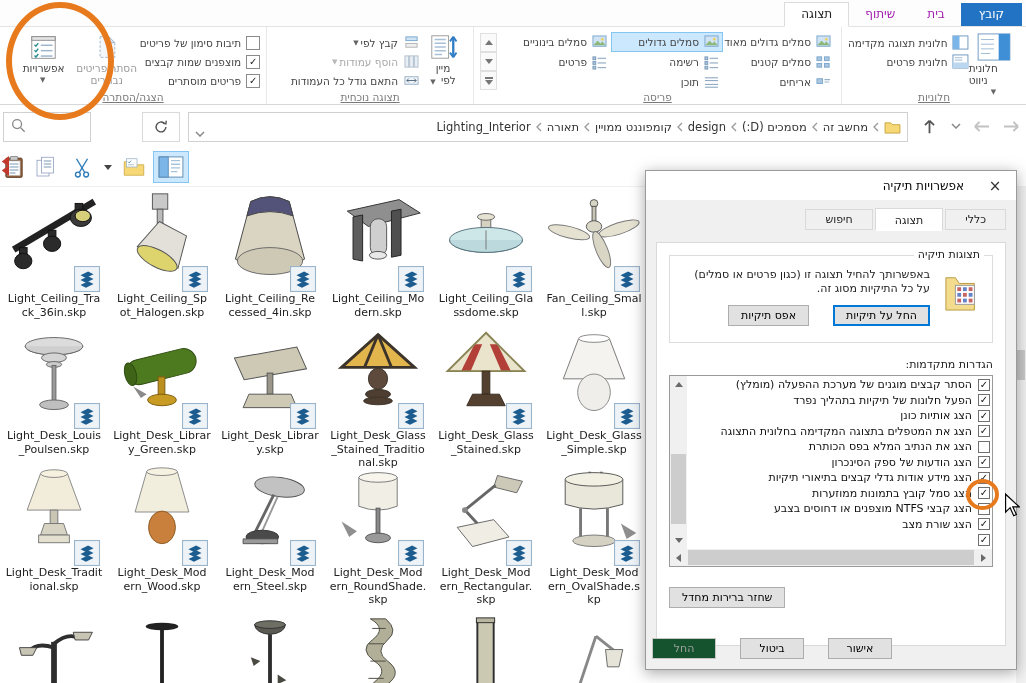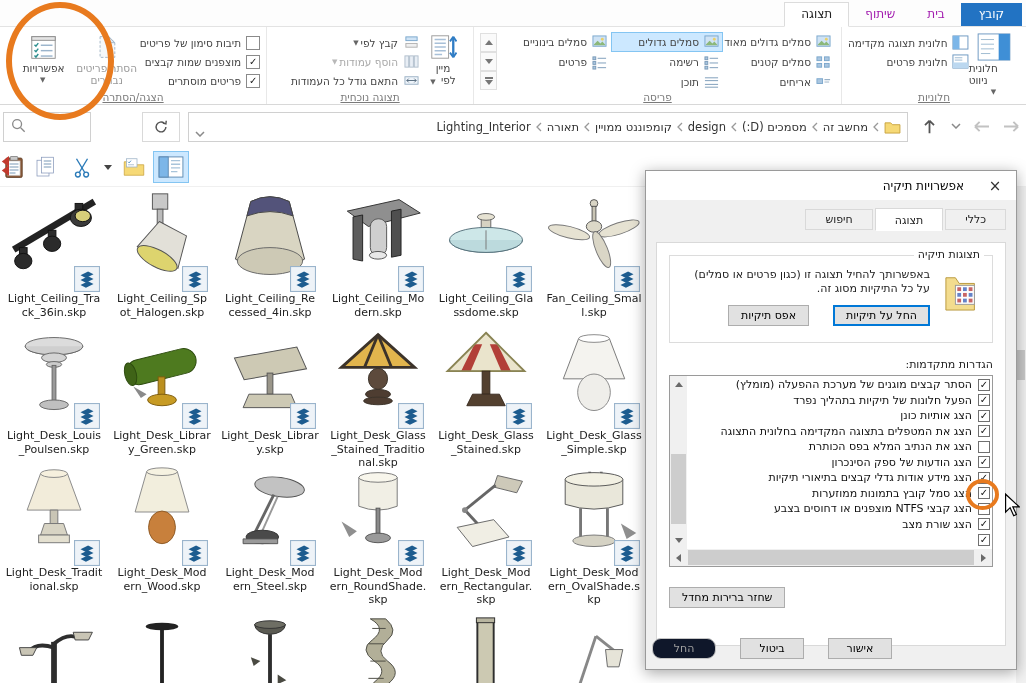--- a/index.html
+++ b/index.html
@@ -72,21 +72,21 @@
   .dtab.active{background:#fff;border-bottom-color:#fff;position:relative;padding-top:5px;margin-bottom:-1px;}
   .dpage{margin:12px 10px;background:#fff;border:1px solid #d9d9d9;height:404px;position:relative;padding:0 12px;box-sizing:border-box;}
   .gbox{margin-top:12px;border:1px solid #dcdcdc;position:relative;padding:12px 10px 10px;height:88px;box-sizing:border-box;}
   .gbox .legend{position:absolute;top:-8px;right:8px;background:#fff;padding:0 4px;font-size:11px;color:#222;}
   .gbody{display:flex;direction:rtl;}
   .gico{width:52px;flex:none;padding-top:2px;}
   .gtxt{font-size:11px;line-height:14px;color:#222;width:250px;}
   .gbtns{display:flex;direction:rtl;gap:24px;margin-top:9px;}
   .wbtn{font-size:11px;background:#e1e1e1;border:1px solid #adadad;padding:3px 12px;color:#000;white-space:nowrap;}
   .wbtn.focus{border:2px solid #0078d7;padding:2px 11px;}
-  .wbtn.dis{color:#9f9f9f;background:#0f172a;border-color:#c6c6c6;border-radius:9px;}
+  .wbtn.dis{color:#9f9f9f;background:#14532d;border-color:#c6c6c6;}
   .advlabel{font-size:11px;margin-top:15px;color:#222;}
   .listbox{margin-top:4px;border:1px solid #9a9a9a;height:192px;position:relative;background:#fff;box-sizing:border-box;}
   .rows{position:absolute;top:1px;right:2px;left:18px;bottom:18px;overflow:visible;}
   .set-row{display:flex;direction:rtl;align-items:center;height:15.5px;font-size:11px;color:#111;white-space:nowrap;}
   .cbwrap{position:relative;width:12px;height:12px;margin-left:6px;flex:none;}
   .cb{position:absolute;inset:0;border:1px solid #707070;background:#fff;display:flex;align-items:center;justify-content:center;font-size:10px;line-height:10px;color:#111;}
   .ring{position:absolute;width:25px;height:23px;border:4px solid #e87a1e;border-radius:50%;right:-9px;top:-8px;z-index:6;}
   .mcursor{position:absolute;right:-30px;top:5px;width:18px;height:26px;z-index:7;}
   .vsb{position:absolute;left:0;top:0;bottom:17px;width:17px;background:#f0f0f0;}
   .hsb{position:absolute;left:0;right:0;bottom:0;height:17px;background:#f0f0f0;display:flex;direction:ltr;align-items:center;}

